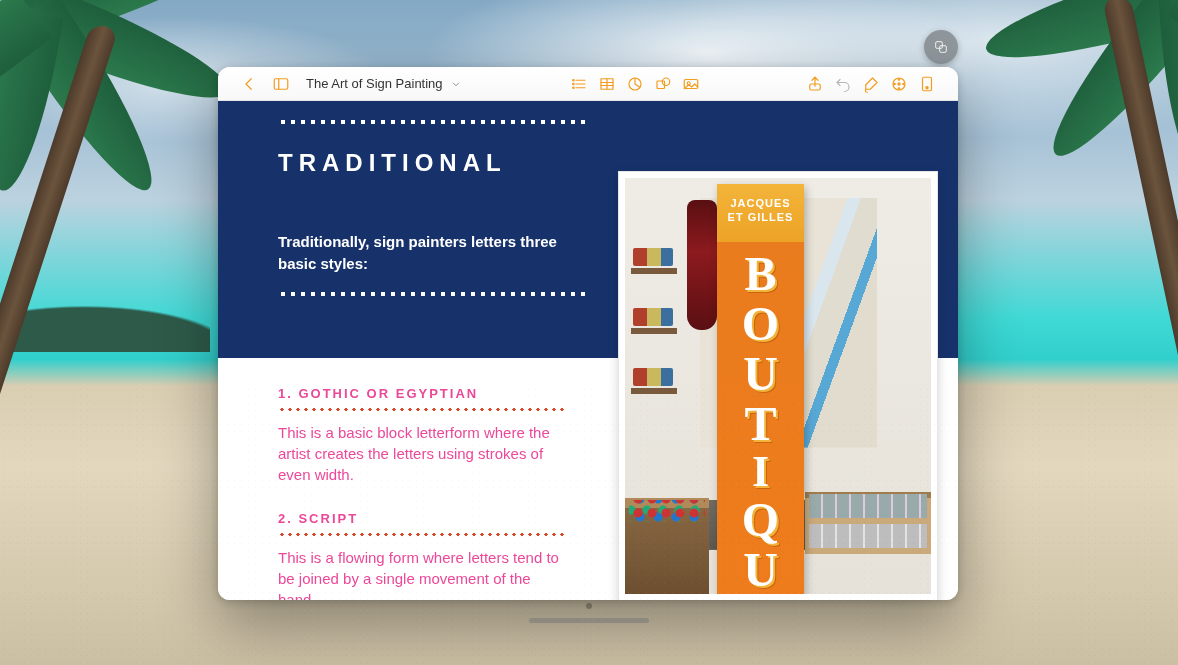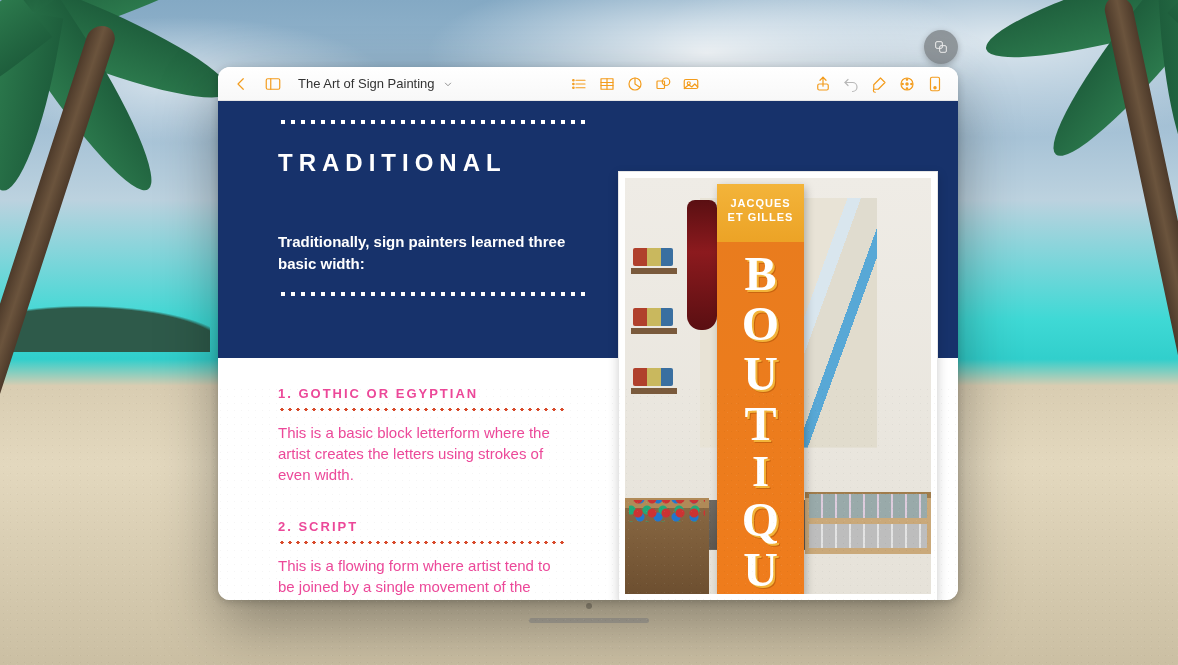--- a/index.html
+++ b/index.html
@@ -59,21 +59,21 @@
     .window{
       position:absolute; left:218px; top:67px; width:740px; height:533px;
       background:#fff; border-radius:12px; overflow:hidden;
       box-shadow:0 25px 60px rgba(0,0,0,.35), 0 2px 8px rgba(0,0,0,.2);
       display:flex; flex-direction:column;
     }
 
     
     .toolbar{
       height:34px; flex:0 0 34px; border-bottom:1px solid #e6e6e6;
-      display:flex; align-items:center; padding:0 10px; gap:6px;
+      display:flex; align-items:center; padding:0 18px; gap:6px;
       background:linear-gradient(#ffffff,#f8f8f8);
     }
     .tbtn{ width:26px; height:26px; display:flex; align-items:center; justify-content:center;
       border-radius:6px; color:#f39c1d; }
     .tbtn svg{ width:18px; height:18px; stroke:currentColor; fill:none; stroke-width:1.6; stroke-linecap:round; stroke-linejoin:round; }
     .doc-title{ font-size:13px; color:#333; display:flex; align-items:center; gap:6px; padding:0 6px; }
     .doc-title .chev{ width:14px; height:14px; }
     .doc-title .chev svg{ width:14px; height:14px; stroke:#8a8a8a; fill:none; stroke-width:1.6; }
     .tspacer{ flex:1; }
     .tgroup{ display:flex; gap:2px; }
@@ -94,21 +94,21 @@
       font-family: "Arial Black", Arial, sans-serif; }
 
     .sub{ position:absolute; left:60px; top:130px; color:#fff; font-size:15px; line-height:22px; max-width:300px; font-weight:600; }
 
     .content{ position:absolute; left:60px; top:285px; width:330px; }
     .item-title{ color:#ec4899; font-weight:700; letter-spacing:2px; font-size:13px; }
     .reddots{ height:5px; margin:6px 0 10px;
       background-image: radial-gradient(circle 1.6px, #d84a2b 1.6px, transparent 1.8px);
       background-size: 8px 5px; background-repeat:repeat-x; width:290px; }
     .item-body{ color:#ec4899; font-size:15px; line-height:21px; max-width:290px; }
-    .item + .item{ margin-top:34px; }
+    .item + .item{ margin-top:26px; }
 
     
     .photo{ position:absolute; right:20px; top:70px; width:320px; height:430px; background:#fff; padding:6px;
       box-shadow:0 4px 10px rgba(0,0,0,.18); border:1px solid #e6e6e6; }
     .photo-inner{ position:relative; width:100%; height:100%;
       background:
         
         linear-gradient(#6f6a63,#5d5851) 0 88%/100% 12% no-repeat,
         
         linear-gradient(110deg,#e8e3d6 0 55%, #d9e6ee 55% 60%, #e0dccf 60% 70%, #58a8d6 70% 74%, #e1dccd 74% 100%) 58% 12%/58% 60% no-repeat,
@@ -306,33 +306,33 @@
     </div>
 
     <div class="slide">
       <div class="bluebox"></div>
       <div class="dots top"></div>
 
       <div class="heading">
         <div>TRADITIONAL</div>
       </div>
 
-      <div class="sub">Traditionally, sign painters learned three basic width:</div>
+      <div class="sub">Traditionally, sign painters letters three basic styles:</div>
       <div class="dots mid"></div>
 
       <div class="content">
         <div class="item">
           <div class="item-title">1.  GOTHIC OR EGYPTIAN</div>
           <div class="reddots"></div>
           <div class="item-body">This is a basic block letterform where the artist creates the letters using strokes of even width.</div>
         </div>
         <div class="item">
           <div class="item-title">2.  SCRIPT</div>
           <div class="reddots"></div>
-          <div class="item-body">This is a flowing form where artist tend to be joined by a single movement of the hand.</div>
+          <div class="item-body">This is a flowing form where letters tend to be joined by a single movement of the hand.</div>
         </div>
       </div>
 
       <div class="photo">
         <div class="photo-inner">
           <div class="shelf s1"></div>
             <div class="shelf s2"></div>
             <div class="shelf s3"></div>
           <div class="shelfitem i1"></div>
             <div class="shelfitem i2"></div>

